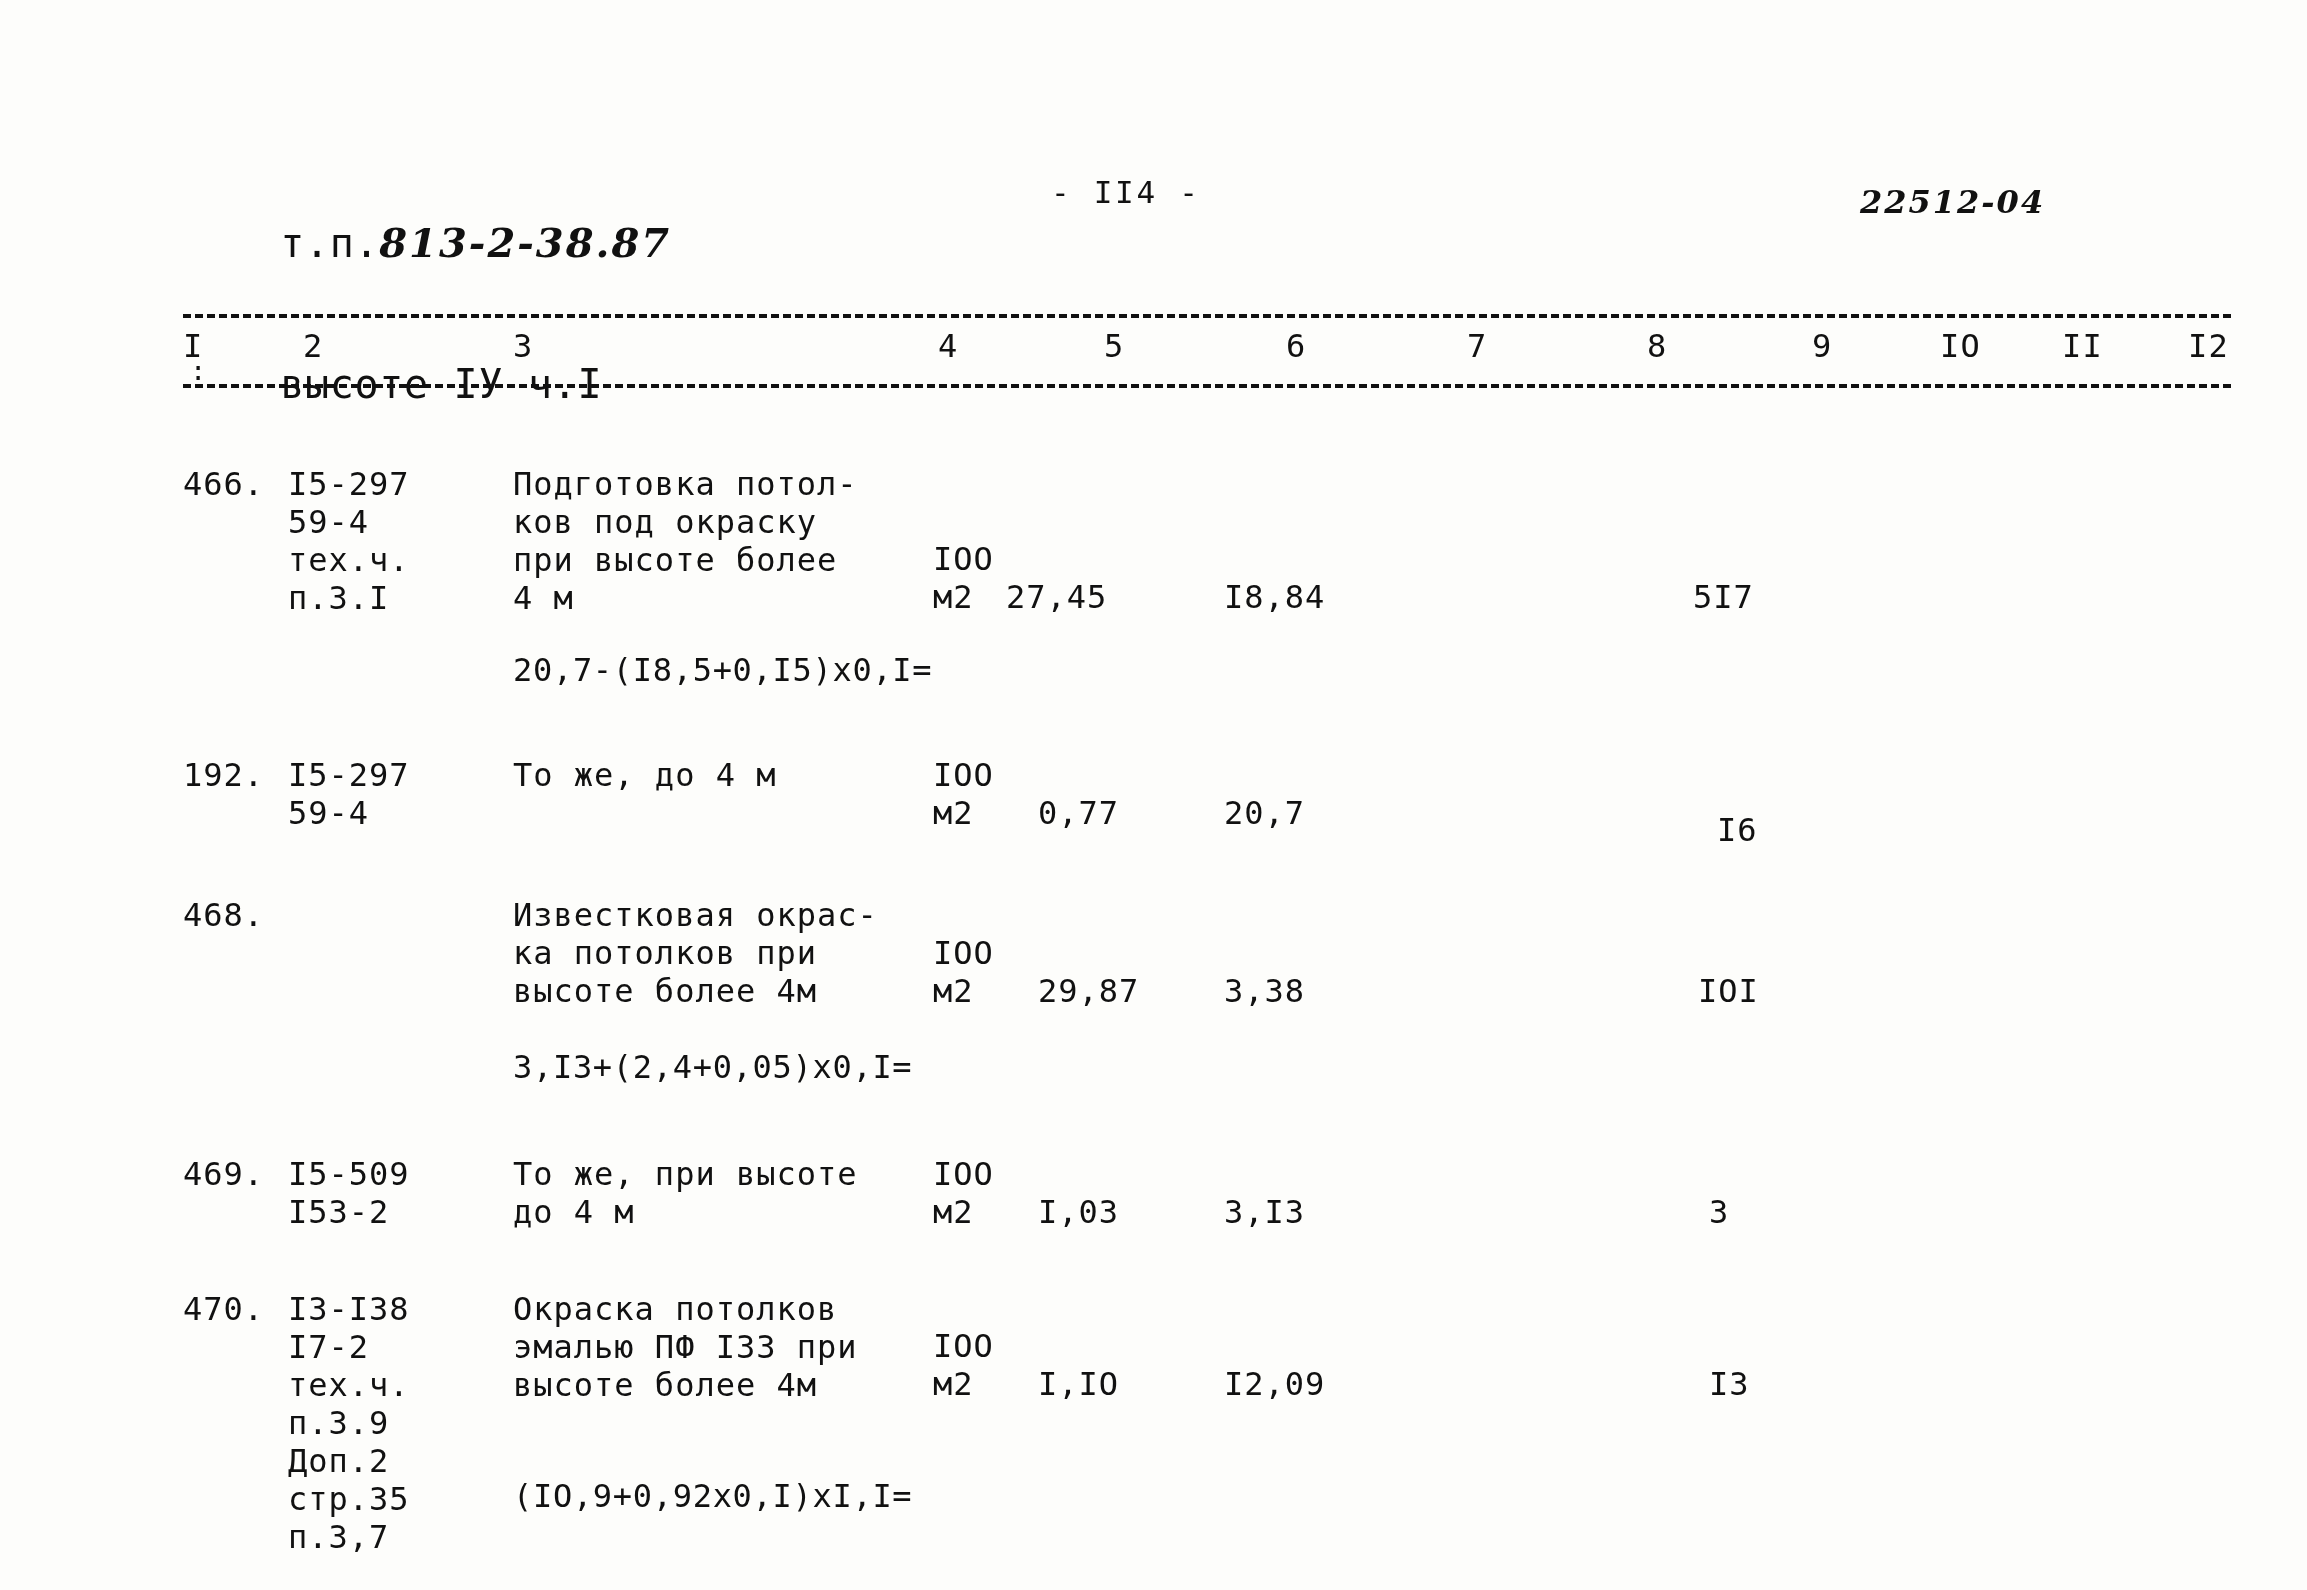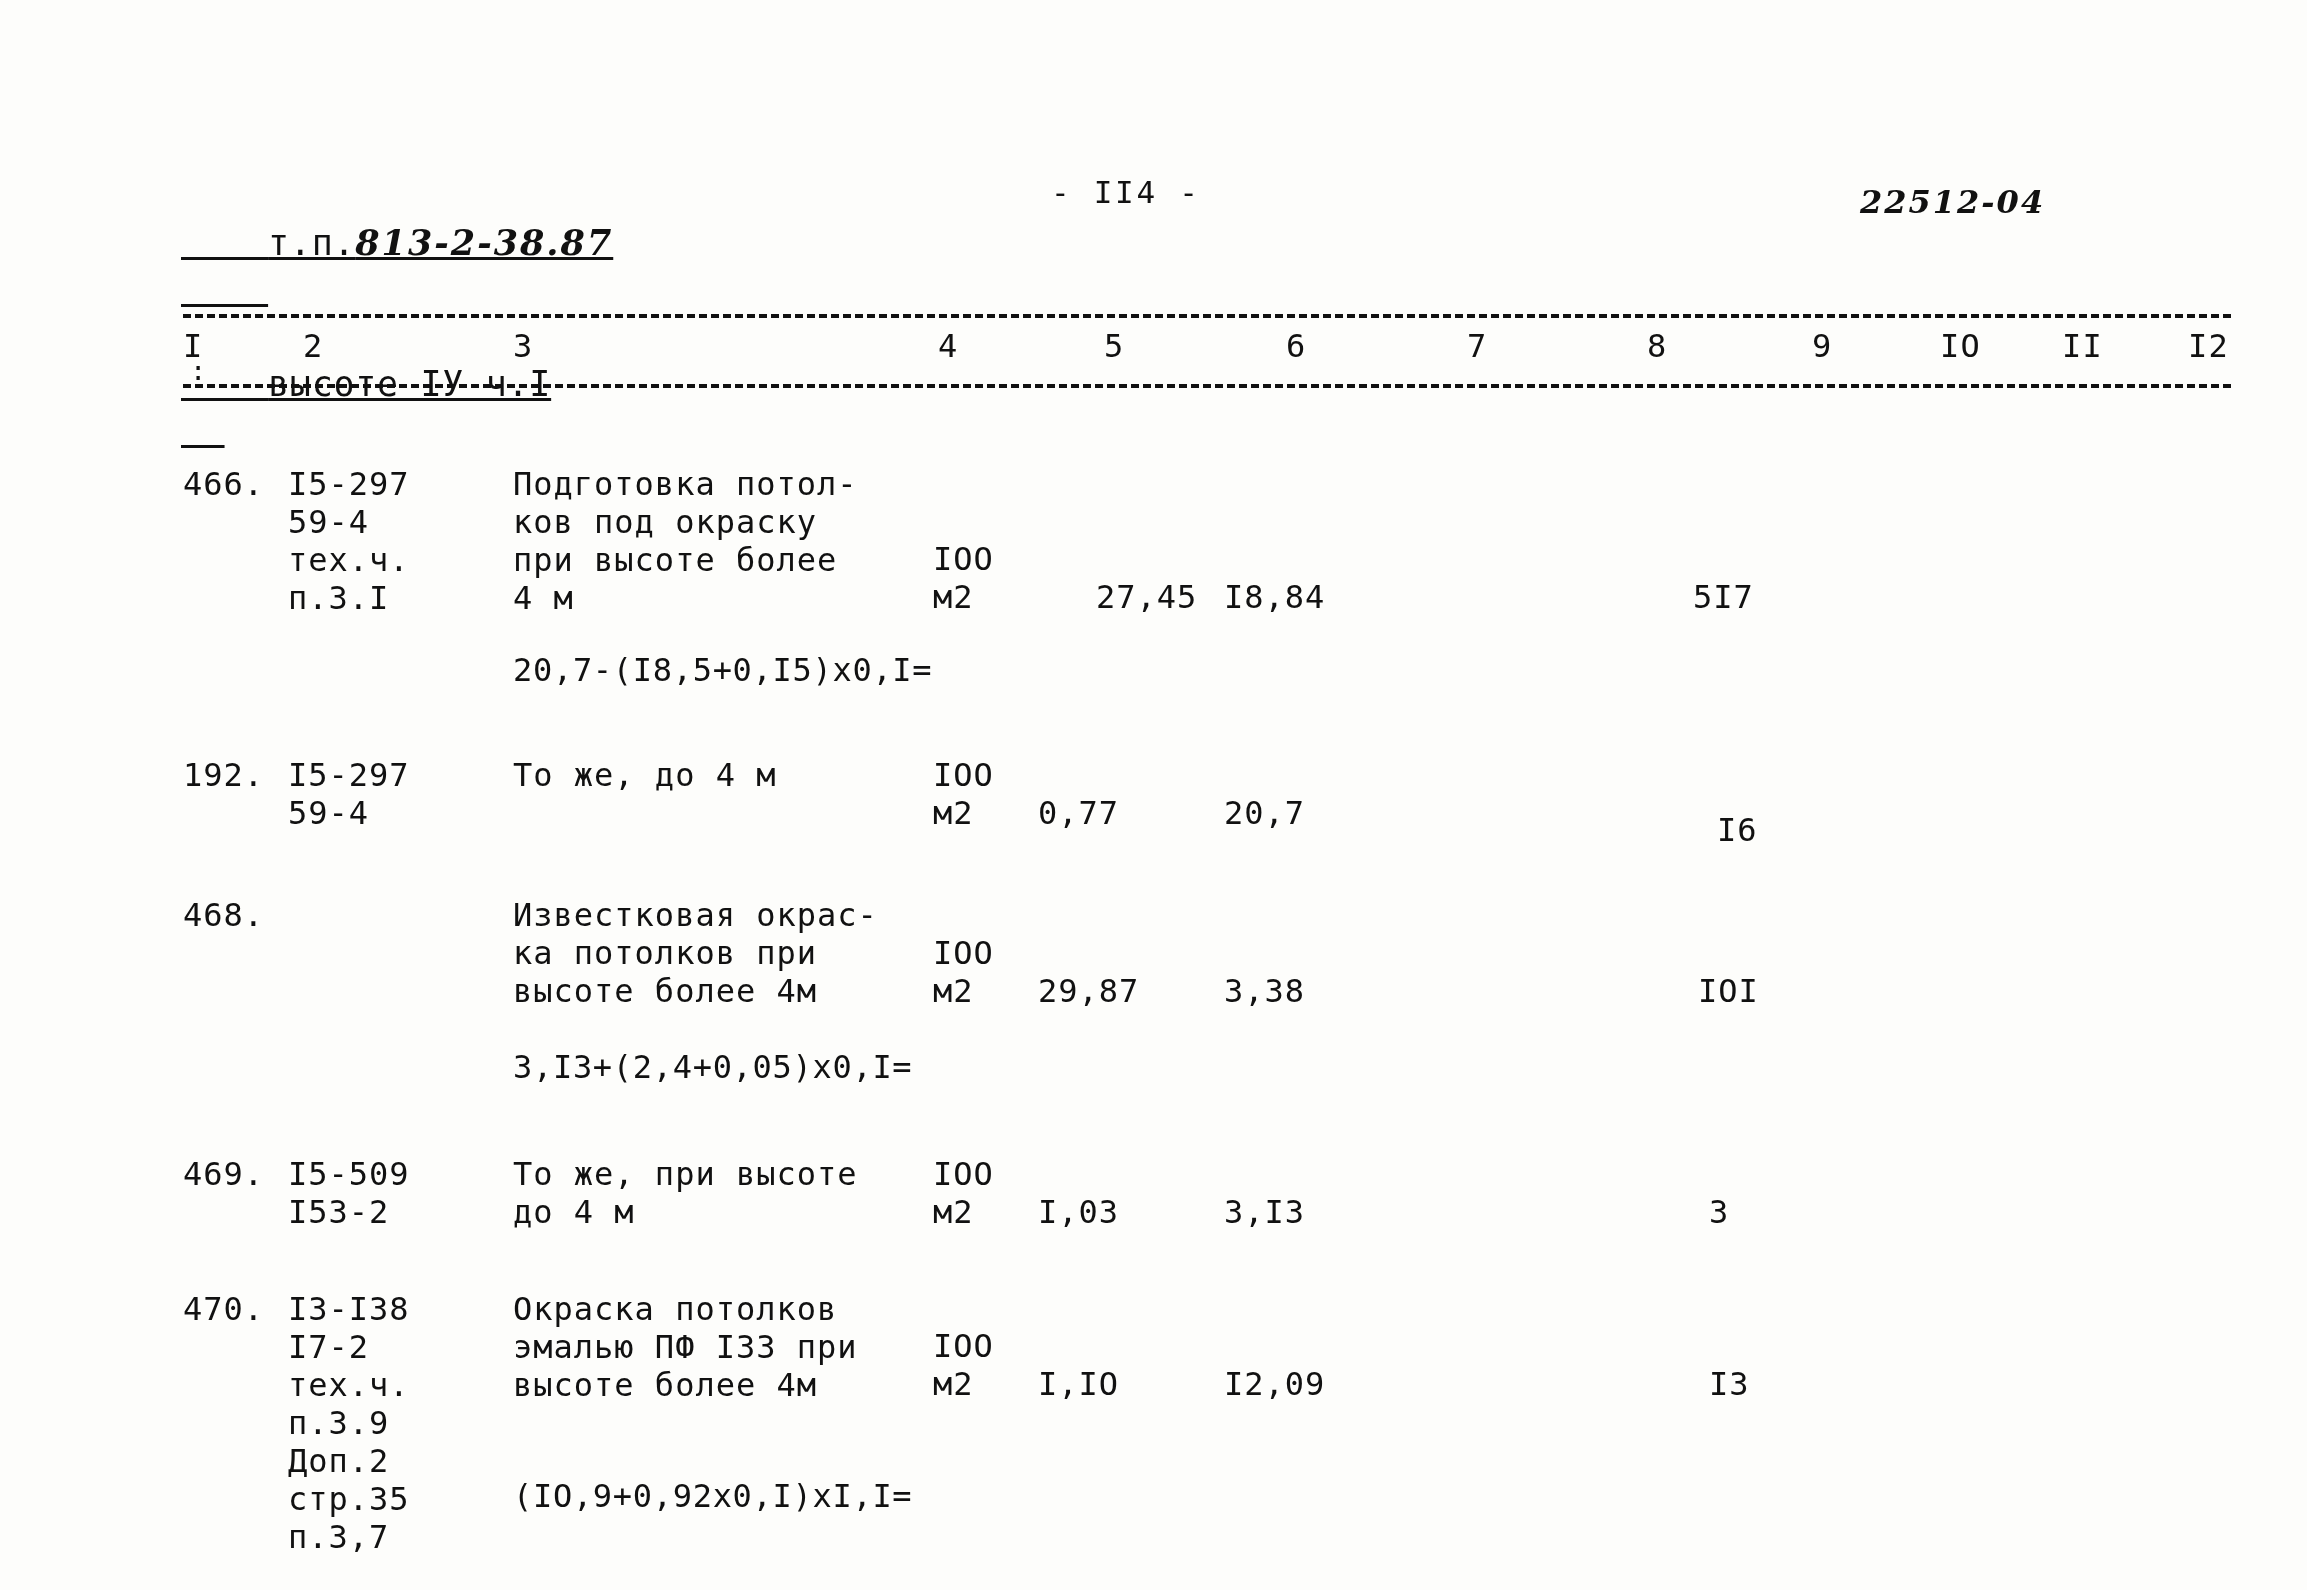--- a/index.html
+++ b/index.html
@@ -16,25 +16,24 @@
     width: 2307px;
     height: 1591px;
     background: #fdfdfb;
     overflow: hidden;
   }
   
   .hdr-left {
     position: absolute;
     left: 181px;
     top: 172px;
-    font-size: 35px;
+    font-size: 40px;
     line-height: 47px;
     letter-spacing: 0.7px;
     white-space: pre;
-    text-decoration: underline;
   }
   .hand {
     font-family: "DejaVu Serif", "Liberation Serif", serif;
     font-style: italic;
     font-weight: 700;
     letter-spacing: 2px;
   }
   .hdr-page {
     position: absolute;
     left: 1051px;
@@ -123,21 +122,21 @@
   <div class="cell" style="left:288px;top:465px"><span>I5-297</span>
 <span>59-4</span>
 <span>тех.ч.</span>
 <span>п.3.I</span></div>
   <div class="cell" style="left:513px;top:465px"><span>Подготовка потол-</span>
 <span>ков под окраску</span>
 <span>при высоте более</span>
 <span>4 м</span></div>
   <div class="cell" style="left:933px;top:540px"><span>IOO</span>
 <span>м2</span></div>
-  <div class="cell c-num" style="left:1096px;top:578px">27,45</div>
+  <div class="cell c-num" style="left:1006px;top:578px">27,45</div>
   <div class="cell c-num" style="left:1224px;top:578px">I8,84</div>
   <div class="cell c-num" style="left:1435px;top:578px"></div>
   <div class="cell c-num" style="left:1693px;top:578px">5I7</div>
   <div class="cell formula" style="left:513px;top:651px">20,7-(I8,5+0,I5)x0,I=</div>
 
   <div class="cell" style="left:183px;top:756px">192.</div>
   <div class="cell" style="left:288px;top:756px"><span>I5-297</span>
 <span>59-4</span></div>
   <div class="cell" style="left:513px;top:756px"><span>То же, до 4 м</span></div>
   <div class="cell" style="left:933px;top:756px"><span>IOO</span>

